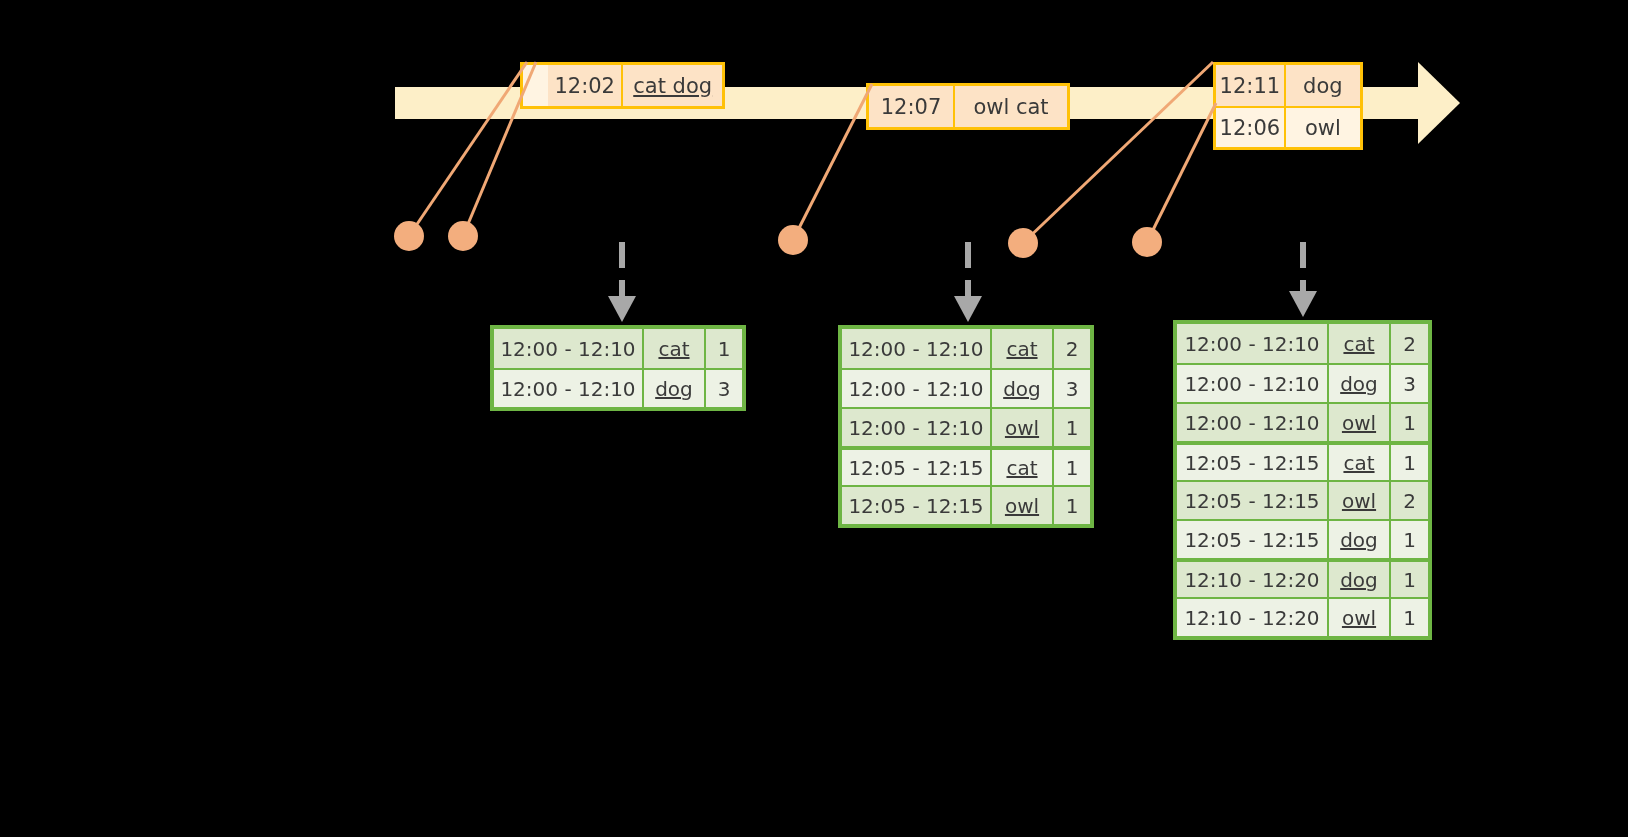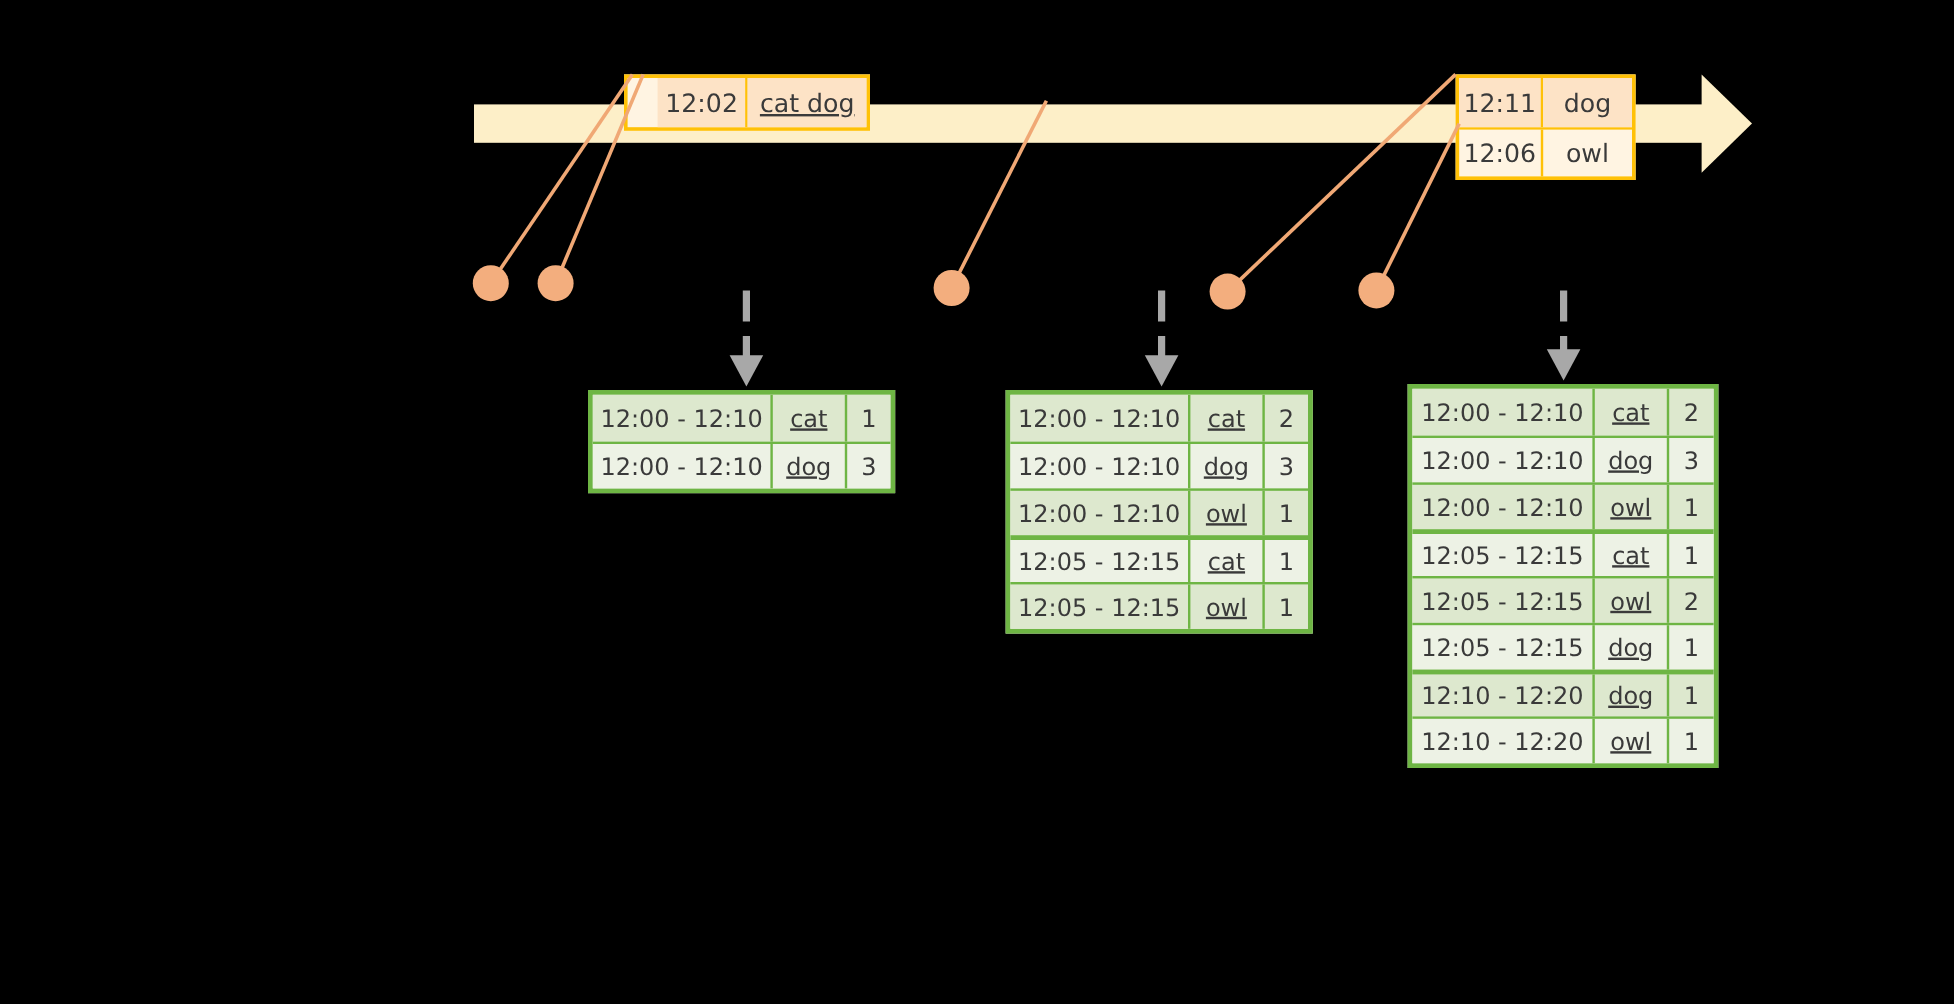--- a/index.html
+++ b/index.html
@@ -141,20 +141,26 @@
 
   <div class="timeline-bar"></div>
   <div class="timeline-arrowhead"></div>
 
   <div class="event-box" id="event-box-a">
       <div class="event-row shade">
         <div class="ev-time">12:02</div>
         <div class="ev-words">cat dog</div>
       </div>
     </div>
+  <div class="event-box" id="event-box-b">
+      <div class="event-row shade">
+        <div class="ev-time">12:07</div>
+        <div class="ev-words">owl cat</div>
+      </div>
+    </div>
   <div class="event-box" id="event-box-c">
       <div class="event-row shade">
         <div class="ev-time">12:11</div>
         <div class="ev-words">dog</div>
       </div>
       <div class="event-row">
         <div class="ev-time">12:06</div>
         <div class="ev-words">owl</div>
       </div>
     </div>

